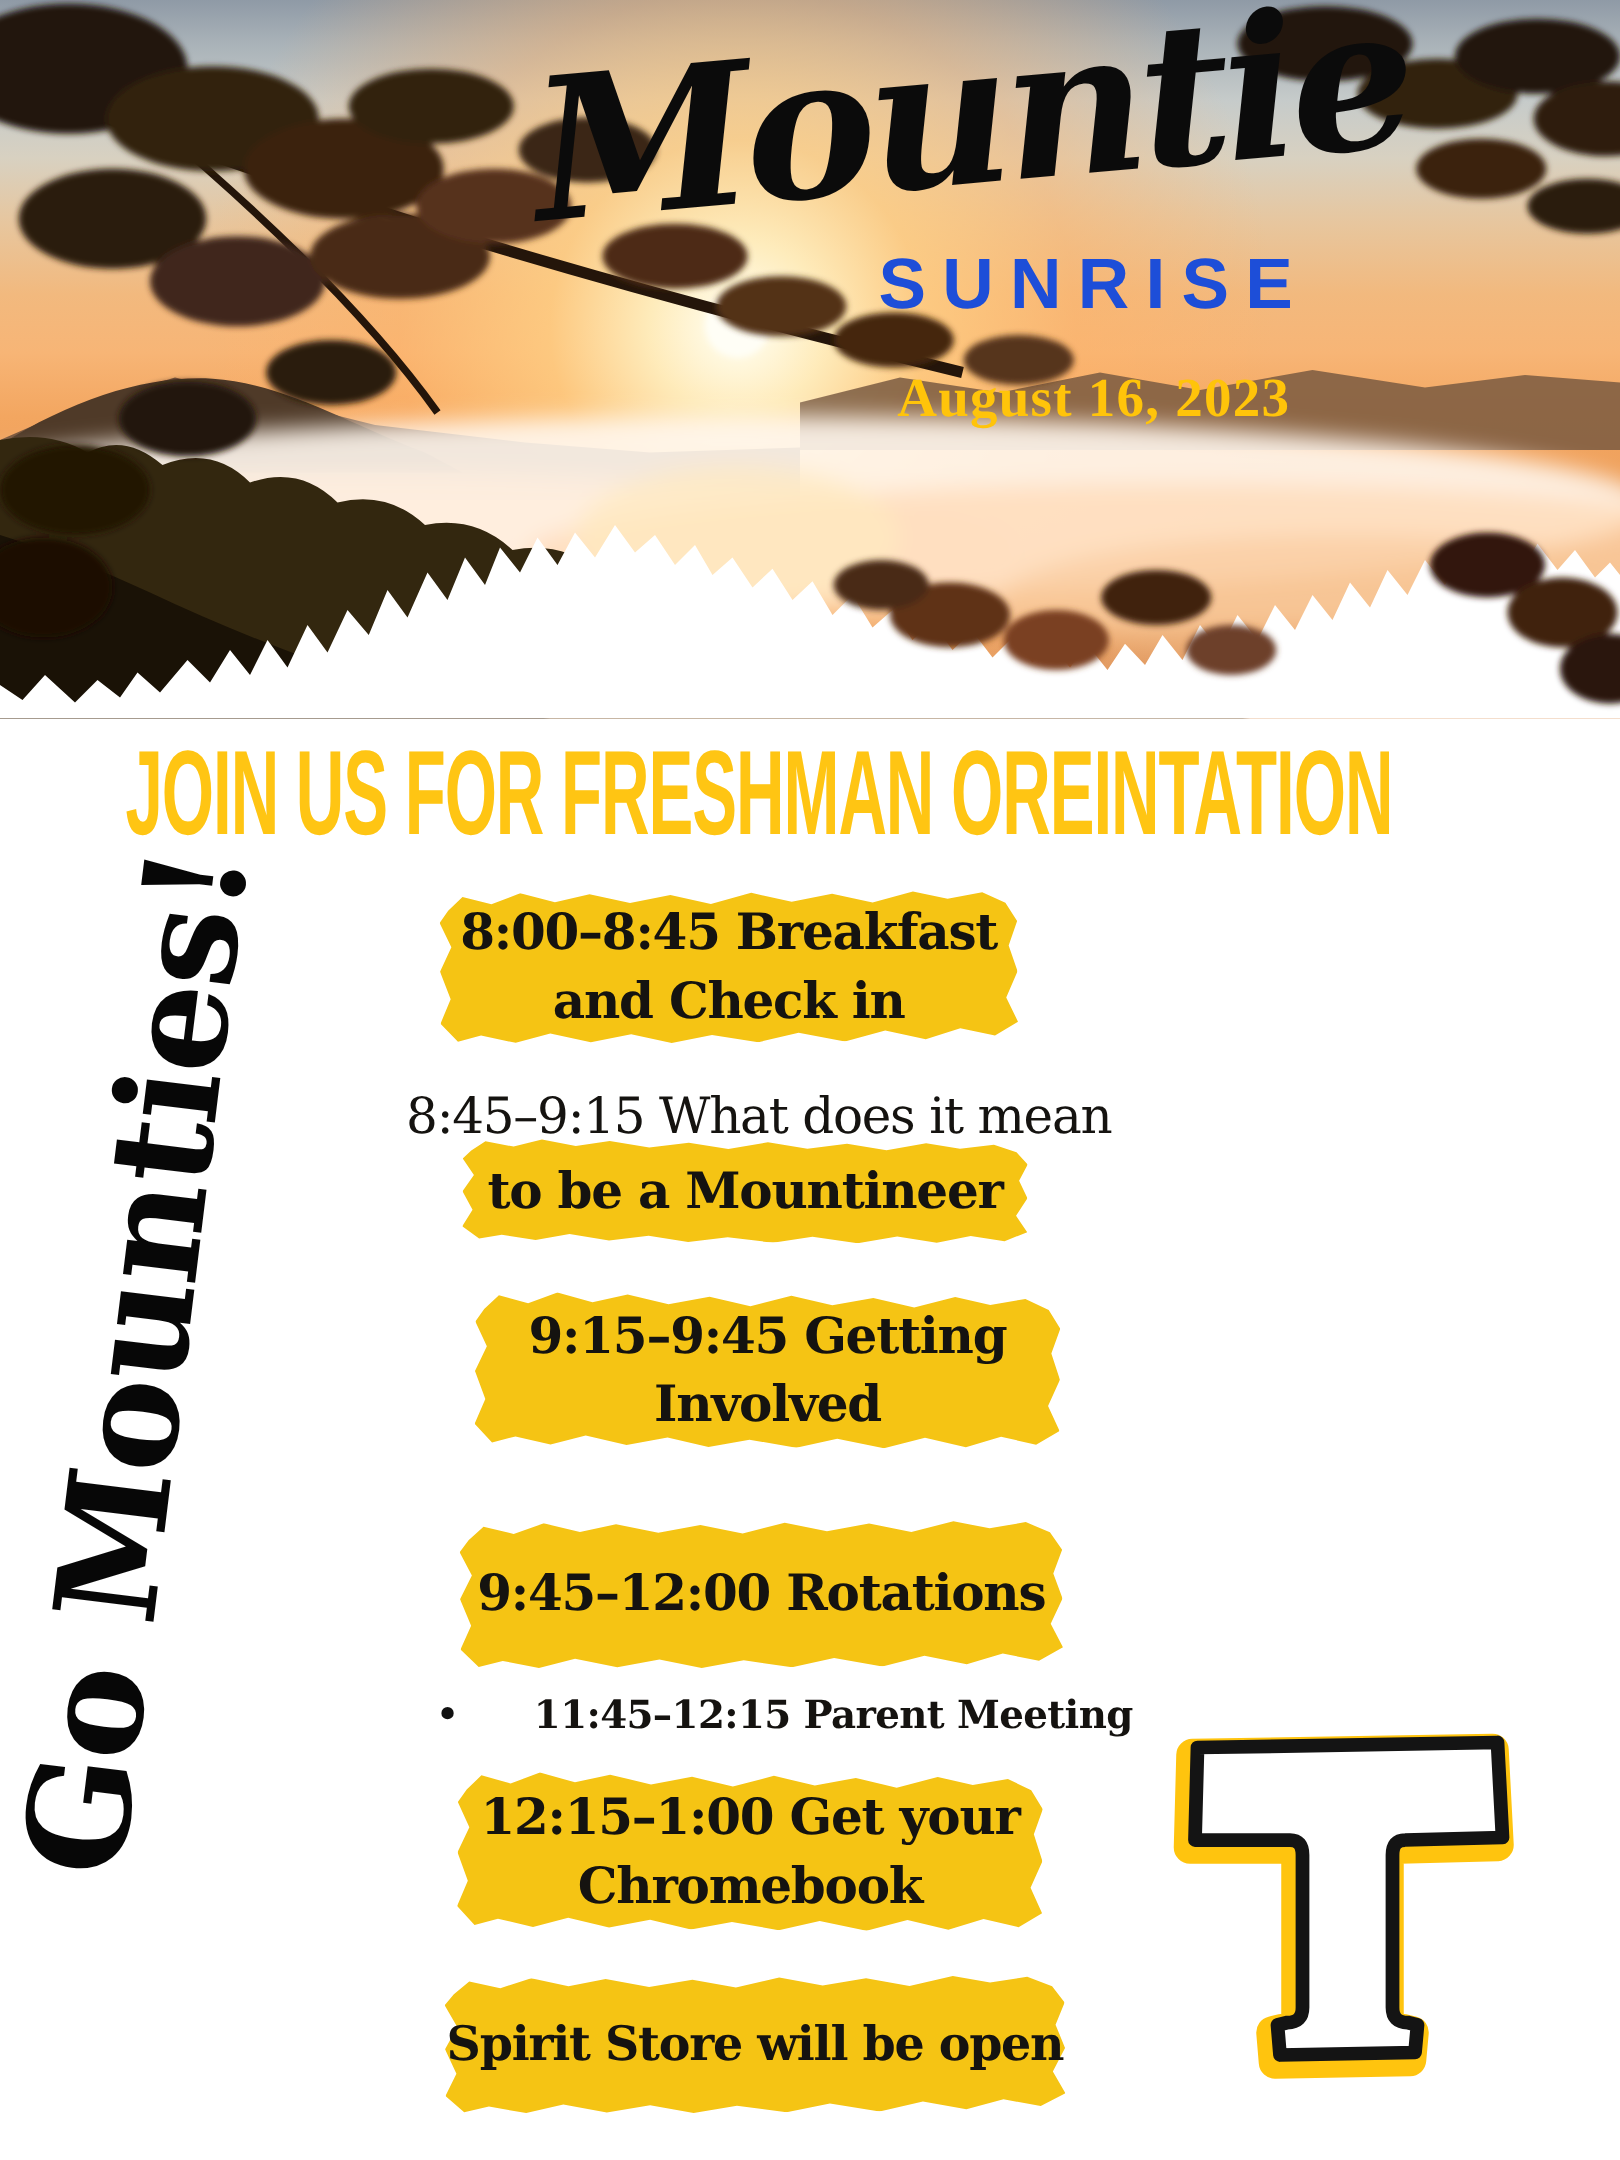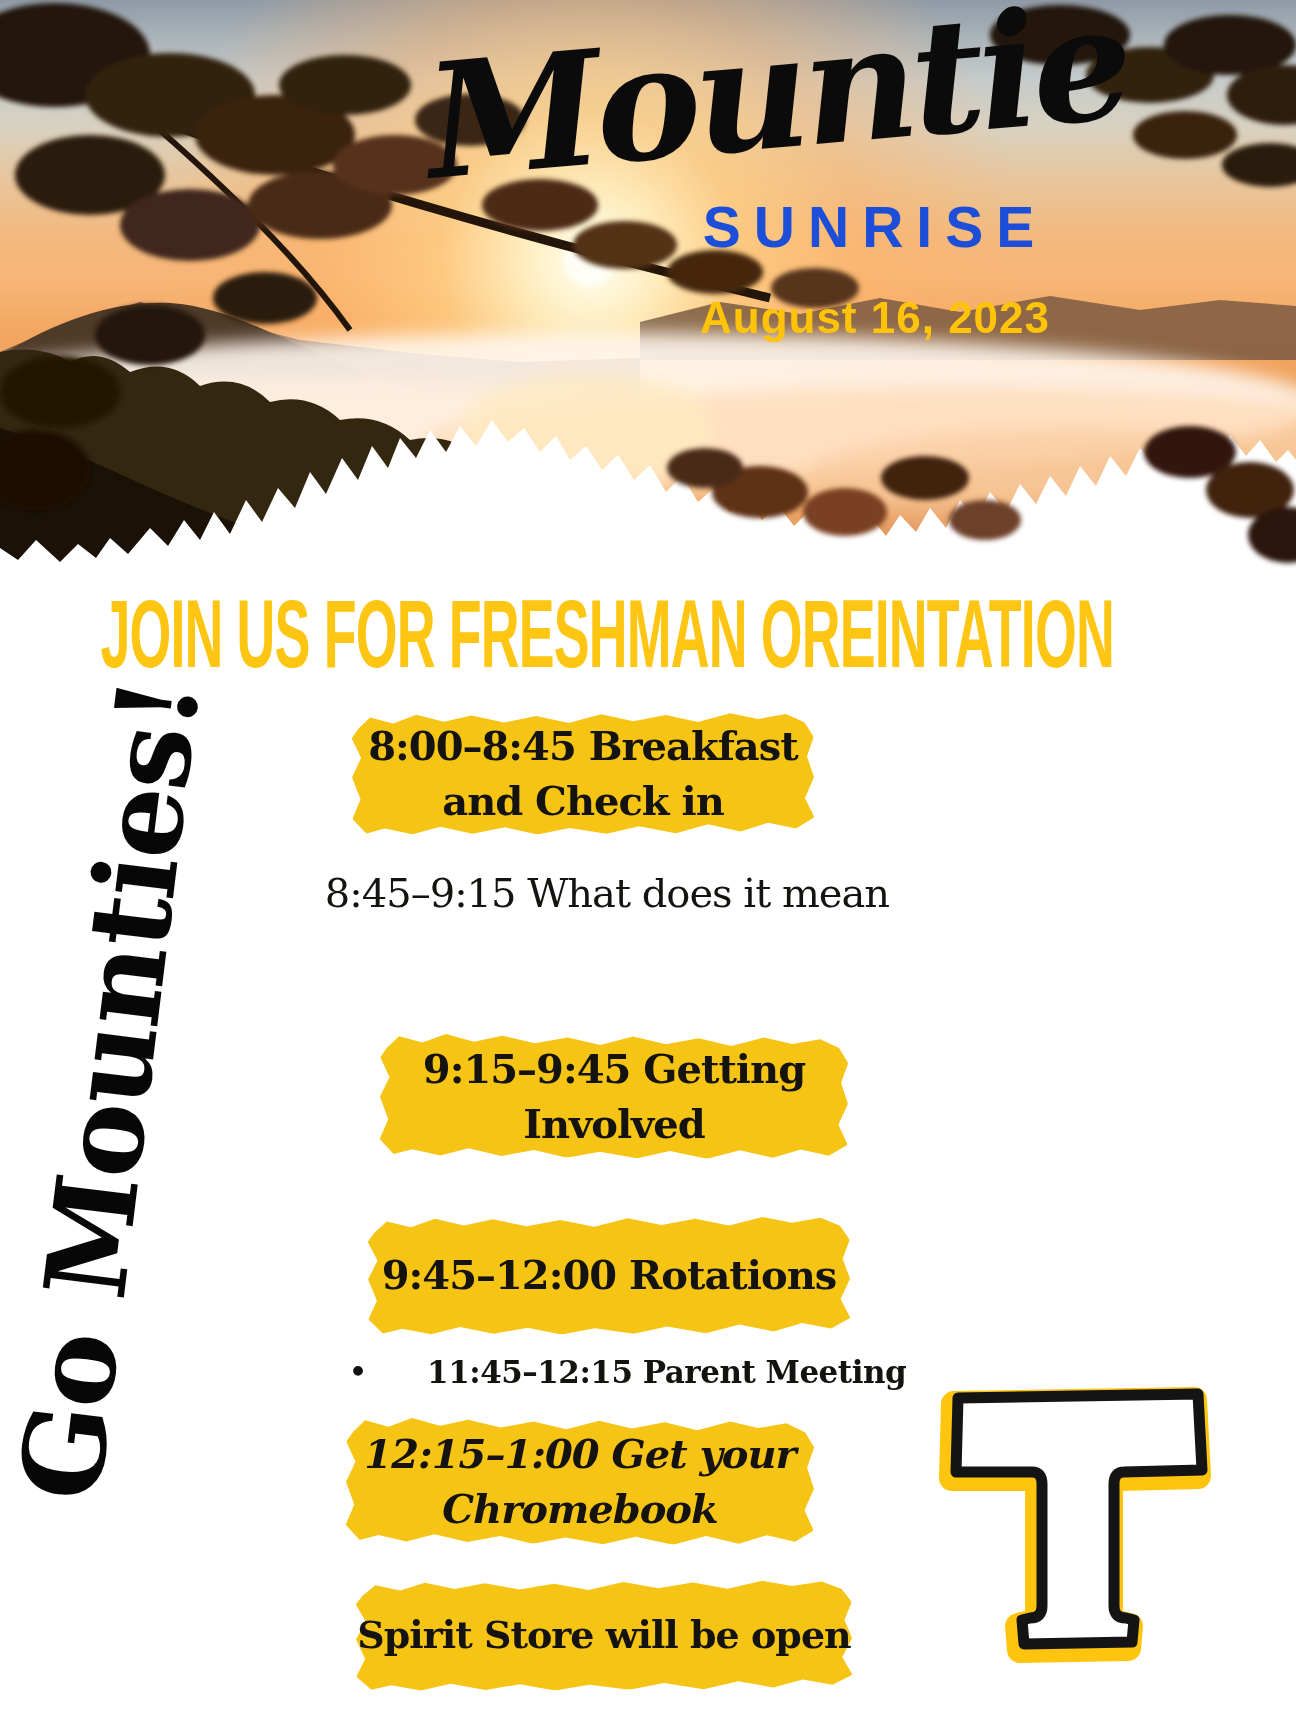--- a/index.html
+++ b/index.html
@@ -17,21 +17,21 @@
                rgba(255,205,130,.8) 150px,rgba(255,180,105,.45) 270px,rgba(255,170,95,0) 430px);}
   .photo svg{position:absolute;left:0;top:0;}
 
   
   .title-script{position:absolute;left:426px;top:8px;width:640px;text-align:center;
     font-family:"DejaVu Serif",serif;font-style:italic;font-weight:bold;font-size:158px;line-height:1.1;
     color:#0b0b0b;transform:rotate(-5deg);letter-spacing:-6px;}
   .subtitle{position:absolute;left:640px;top:194px;width:470px;text-align:center;
     font-family:"Liberation Sans",sans-serif;font-weight:bold;font-size:57px;color:#1d4ed8;letter-spacing:13px;}
   .flyer-date{position:absolute;left:640px;top:293px;width:470px;text-align:center;
-    font-family:Liberation Sans, sans-serif;font-weight:bold;font-size:44px;color:#ffc40a;letter-spacing:1px;}
+    font-family:Liberation Serif, serif;font-weight:bold;font-size:44px;color:#ffc40a;letter-spacing:1px;}
 
   
   .heading{position:absolute;left:10px;top:584px;width:1130px;height:96px;line-height:96px;text-align:center;
     font-family:"Liberation Sans",sans-serif;font-weight:800;font-size:64px;color:#ffc513;
     white-space:nowrap;letter-spacing:-1px;transform:scale(.84,1.5);transform-origin:50% 45%;}
 
   
   .side-text{position:absolute;left:-330px;top:1030px;width:880px;height:120px;text-align:center;
     font-family:"DejaVu Serif",serif;font-weight:bold;font-size:112px;color:#070707;line-height:120px;
     transform:rotate(-83deg);letter-spacing:-2px;}
@@ -163,20 +163,26 @@
 
   <div class="block b-r1" style="left:352px;top:712px;width:462px;height:122px;">
     <div class="hl-bg"></div>
     <div class="lines">
       <div class="line">8:00–8:45 Breakfast</div>
       <div class="line">and Check in</div>
     </div>
   </div>
 
   <div class="free-line">8:45–9:15 What does it mean</div>
+  <div class="block b-r2" style="left:370px;top:912px;width:452px;height:82px;">
+    <div class="hl-bg"></div>
+    <div class="lines">
+      <div class="line">to be a Mountineer</div>
+    </div>
+  </div>
 
   <div class="block b-r2" style="left:380px;top:1034px;width:468px;height:124px;">
     <div class="hl-bg"></div>
     <div class="lines">
       <div class="line">9:15–9:45 Getting</div>
       <div class="line">Involved</div>
     </div>
   </div>
 
   <div class="block b-r1" style="left:368px;top:1216px;width:482px;height:118px;">
@@ -184,21 +190,21 @@
     <div class="lines">
       <div class="line">9:45–12:00 Rotations</div>
     </div>
   </div>
 
   <div class="bullet-row">
     <span class="bullet">•</span>
     <span class="bullet-text">11:45–12:15 Parent Meeting</span>
   </div>
 
-  <div class="block b-r2" style="left:346px;top:1418px;width:468px;height:126px;font-style:italic;">
+  <div class="block b-r2" style="left:366px;top:1418px;width:468px;height:126px;">
     <div class="hl-bg"></div>
     <div class="lines">
       <div class="line">12:15–1:00 Get your</div>
       <div class="line">Chromebook</div>
     </div>
   </div>
 
   <div class="block b-r1" style="left:356px;top:1580px;width:496px;height:110px;">
     <div class="hl-bg"></div>
     <div class="lines">

